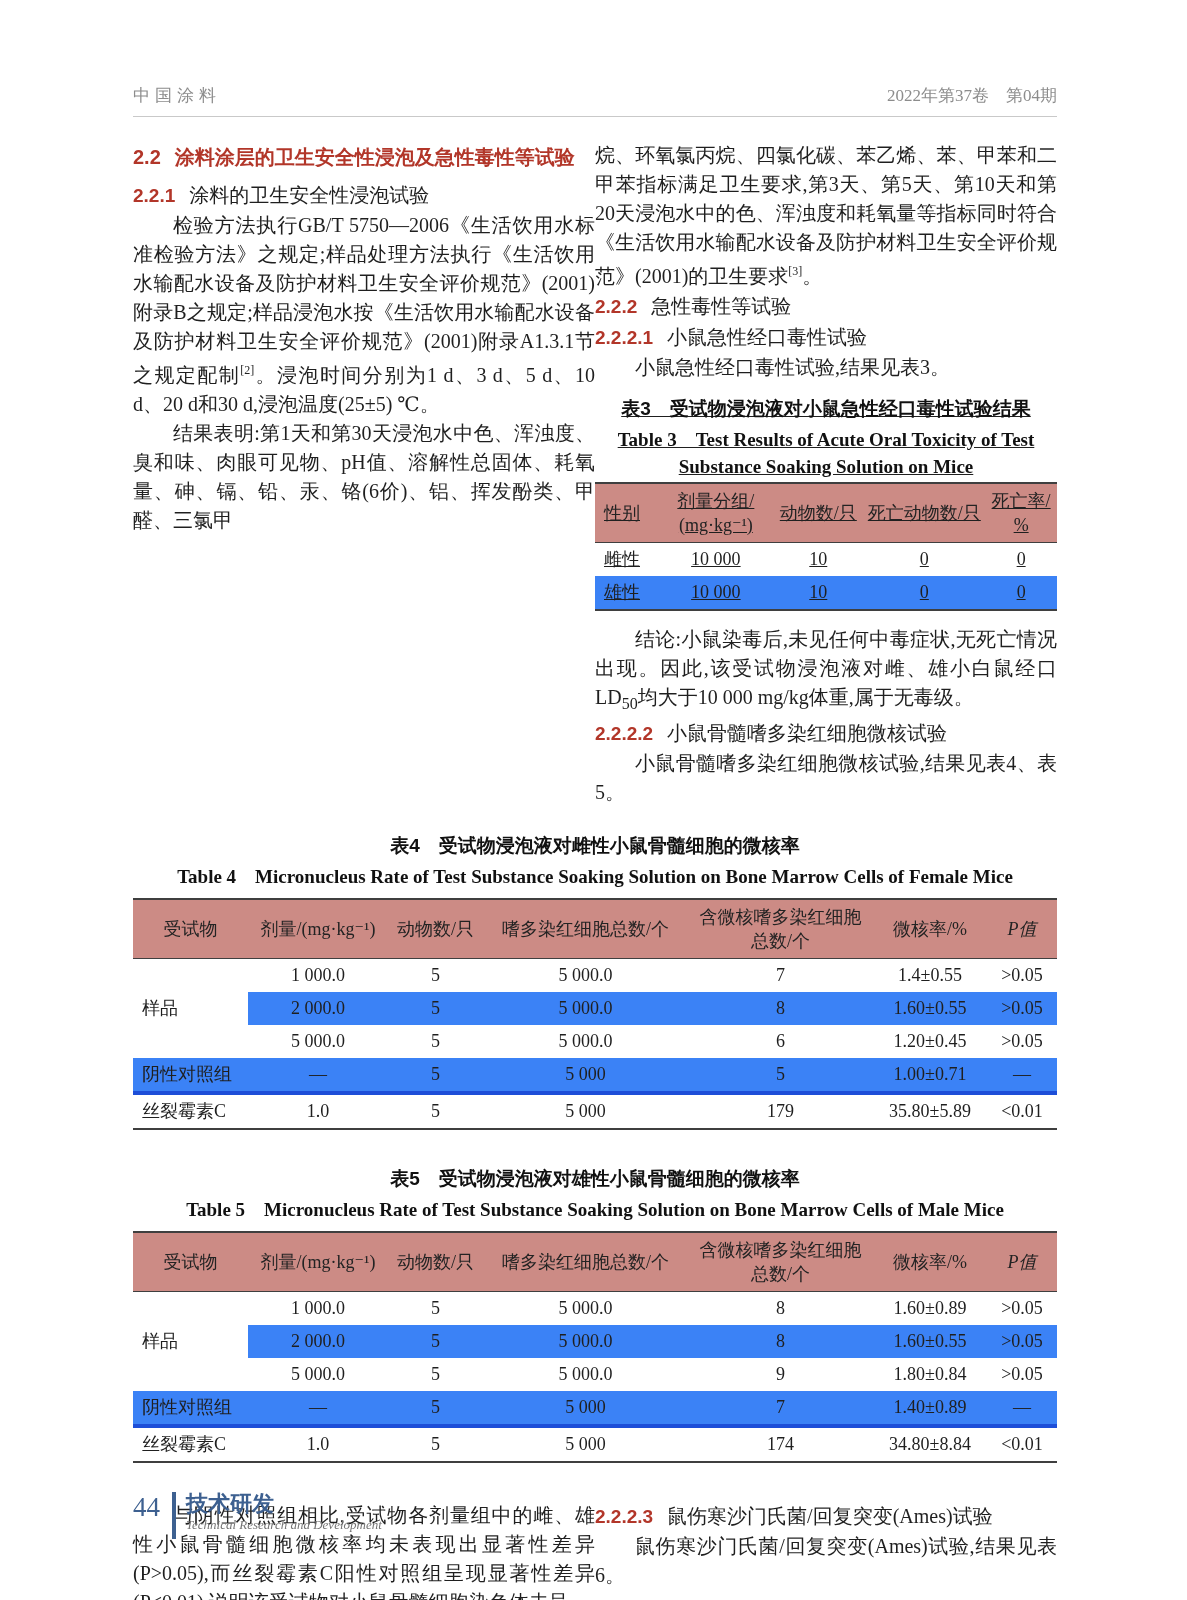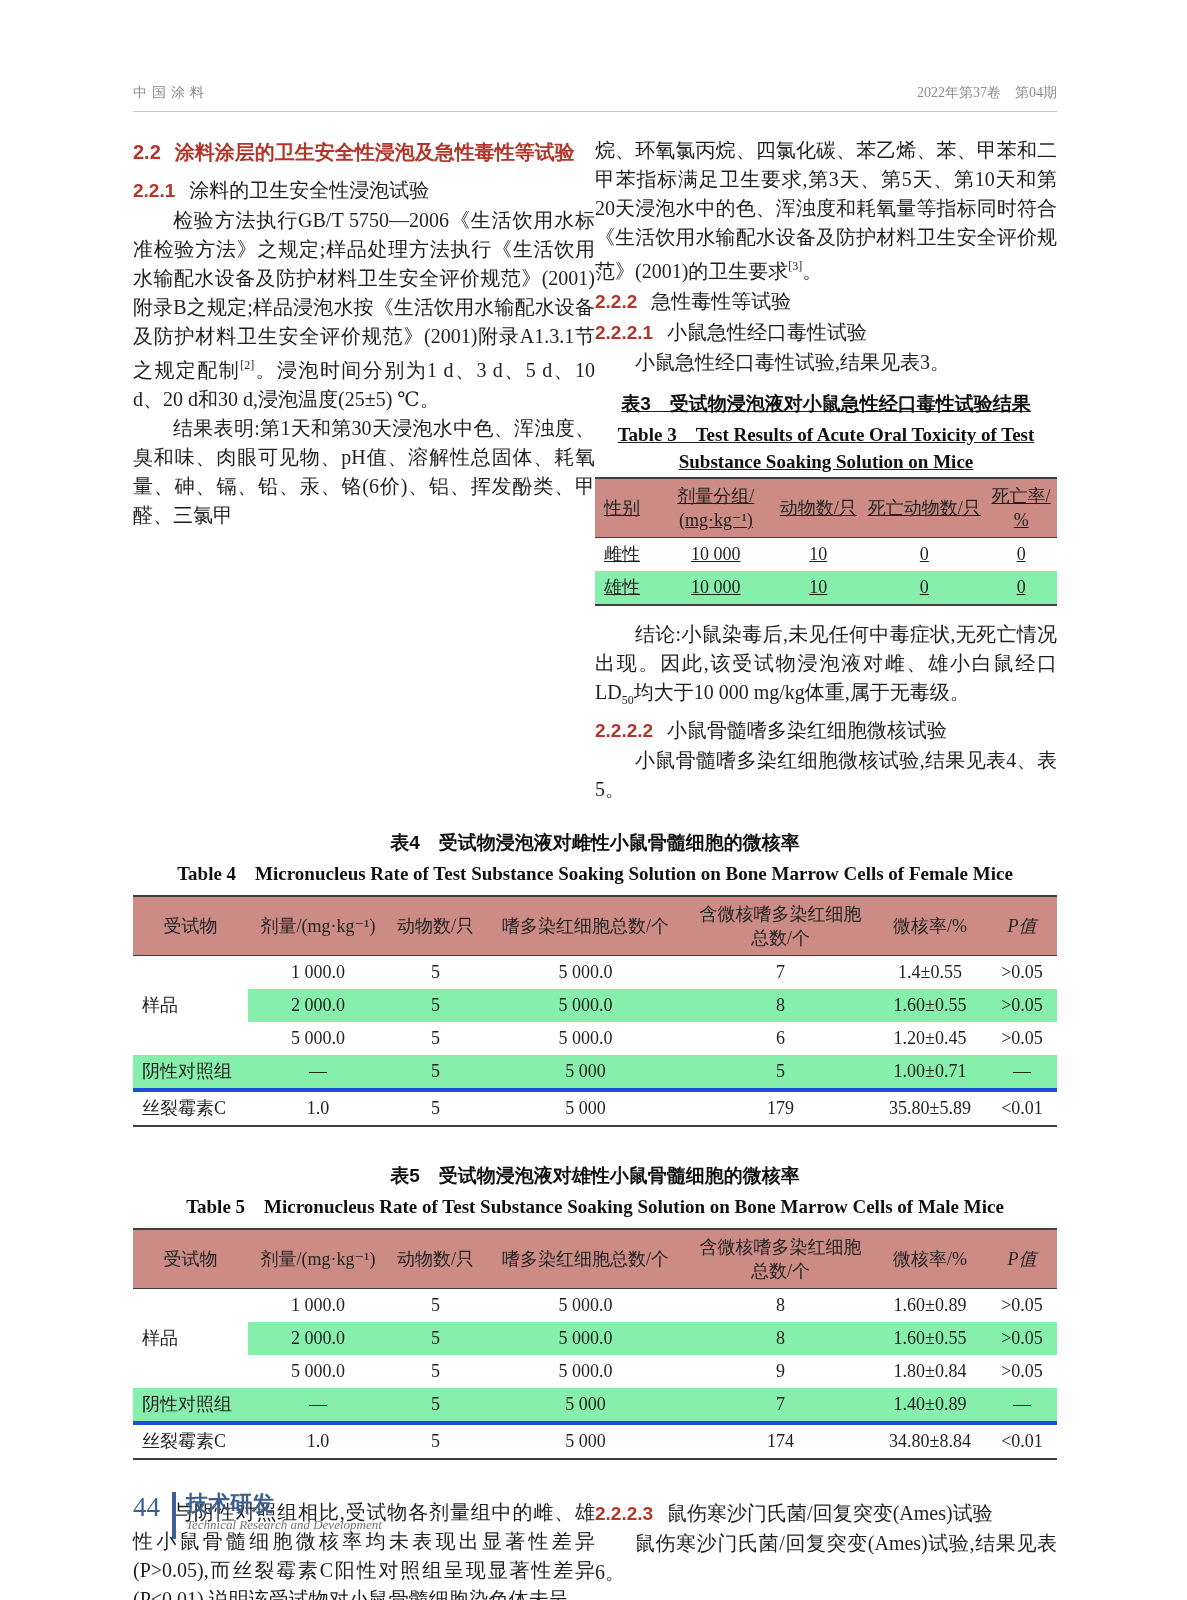--- a/index.html
+++ b/index.html
@@ -4,48 +4,48 @@
 <style>
   html,body{margin:0;padding:0;background:#ffffff;}
   .page{
     width:1187px;height:1600px;box-sizing:border-box;position:relative;
     background:#ffffff;color:#1f1f1f;
     padding:84px 130px 0 133px;
     font-family:"Liberation Serif","DejaVu Serif",serif;
   }
   
   .pg-header{display:flex;justify-content:space-between;align-items:flex-end;
-    color:#8c8c8c;font-size:14px;padding-bottom:9px;border-bottom:1px solid #c9c9c9;}
+    color:#8c8c8c;font-size:17px;padding-bottom:9px;border-bottom:1px solid #c9c9c9;}
   .pg-header .journal{letter-spacing:5px;}
   
   .cols{display:flex;margin-top:24px;}
   .col{flex:1 1 0;min-width:0;}
   p.body{font-size:20px;line-height:29px;text-align:justify;margin:0;}
   p.indent{text-indent:2em;}
   sup.ref{font-size:12px;}
-  sub.sb{font-size:12px;}
+  sub.sb{font-size:16px;}
   .h-major{font-family:"Liberation Sans","DejaVu Sans",sans-serif;font-weight:bold;
     color:#b23629;font-size:20px;margin:2px 0 8px 0;line-height:29px;}
   .h-major .num{margin-right:14px;}
   .h-minor{font-size:20px;line-height:31px;margin:0;}
   .h-minor .num{color:#b23629;font-family:"Liberation Sans","DejaVu Sans",sans-serif;
     font-weight:bold;font-size:19px;margin-right:14px;}
   
   .cap-zh{font-family:"Liberation Sans","DejaVu Sans",sans-serif;font-weight:bold;
     font-size:19px;text-align:center;margin:14px 0 4px 0;color:#111;}
   .cap-en{font-family:"Liberation Serif","DejaVu Serif",serif;font-weight:bold;
     font-size:19px;text-align:center;margin:0 0 2px 0;color:#111;line-height:27px;}
   
   table{width:100%;border-collapse:collapse;border-top:2px solid #3f3f3f;
     border-bottom:2px solid #3f3f3f;font-size:18px;}
   thead th{background:#cc8b85;font-weight:normal;color:#232323;
     border-bottom:1px solid #3f3f3f;padding:5px 2px;line-height:24px;text-align:center;}
   tbody td{padding:3px 2px;text-align:center;height:27px;line-height:24px;}
   td.left,th.left{text-align:left;padding-left:9px;}
-  tr.stripe td{background:#86efac;}
+  tr.stripe td{background:#3b82f6;}
   tr.ruled td{border-top:4px solid #1d4ed8;}
   .t3wrap{margin-top:8px;text-decoration:underline;}
   .tbl-block{margin-top:26px;}
   .tbl-block table{margin-top:8px;}
   
   .cols.bottom{margin-top:38px;}
   
   .pg-footer{position:absolute;left:133px;top:1492px;display:flex;align-items:flex-start;}
   .pg-footer .pno{font-size:27px;color:#3d6090;}
   .pg-footer .bar{width:4px;height:47px;background:#3d6090;margin:0 10px 0 12px;}

